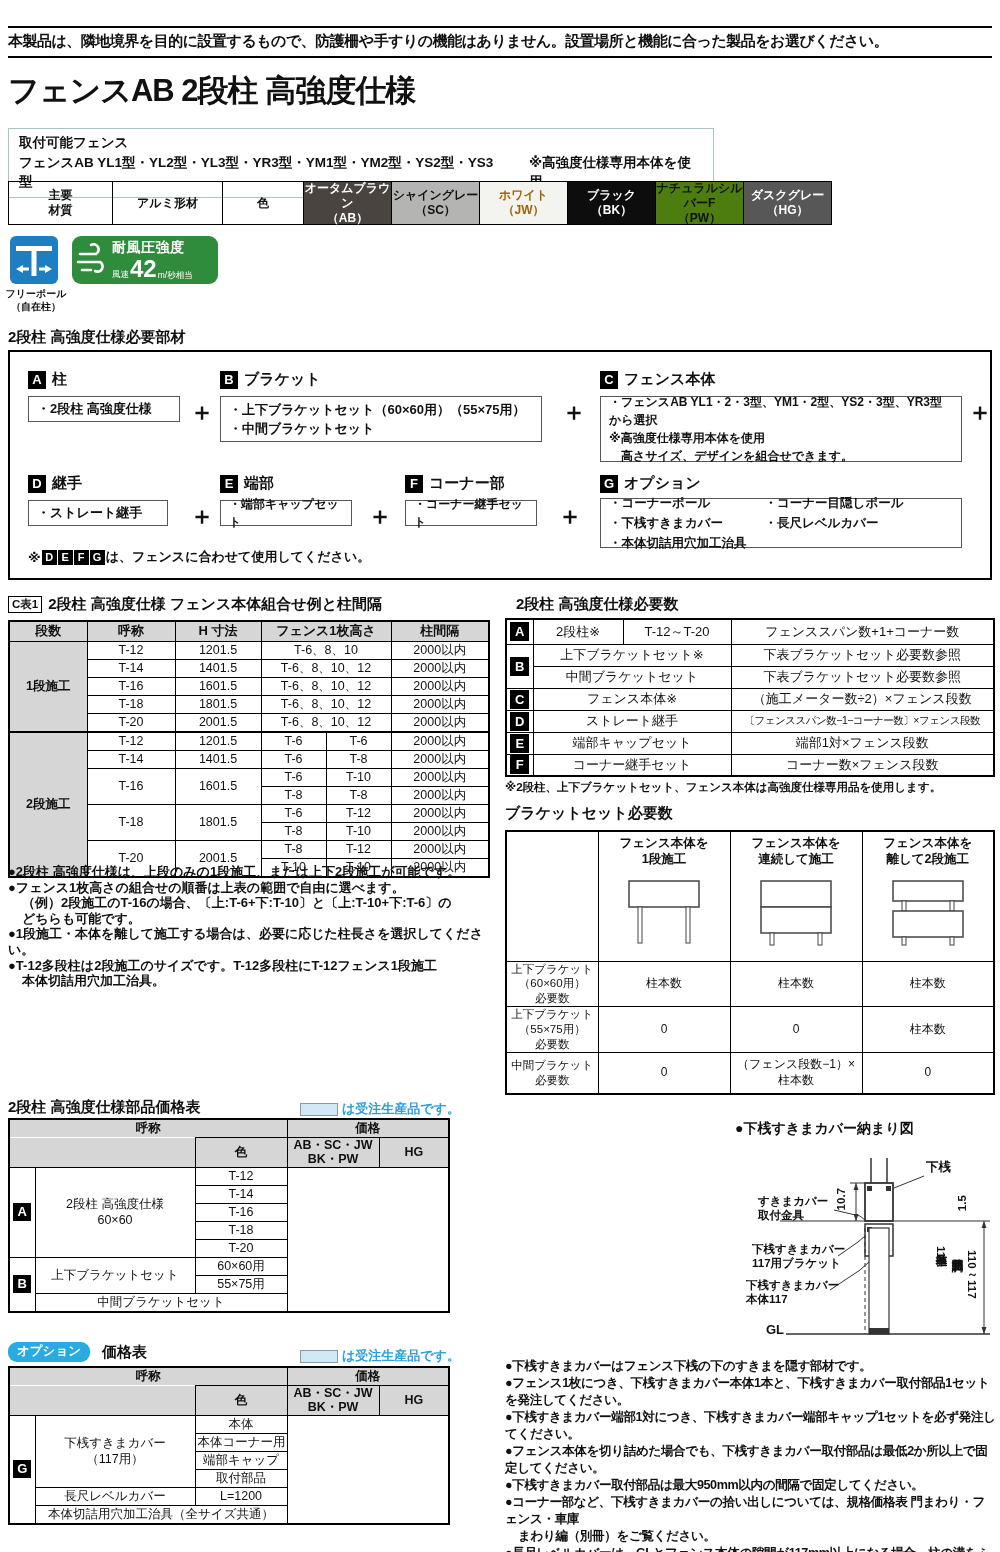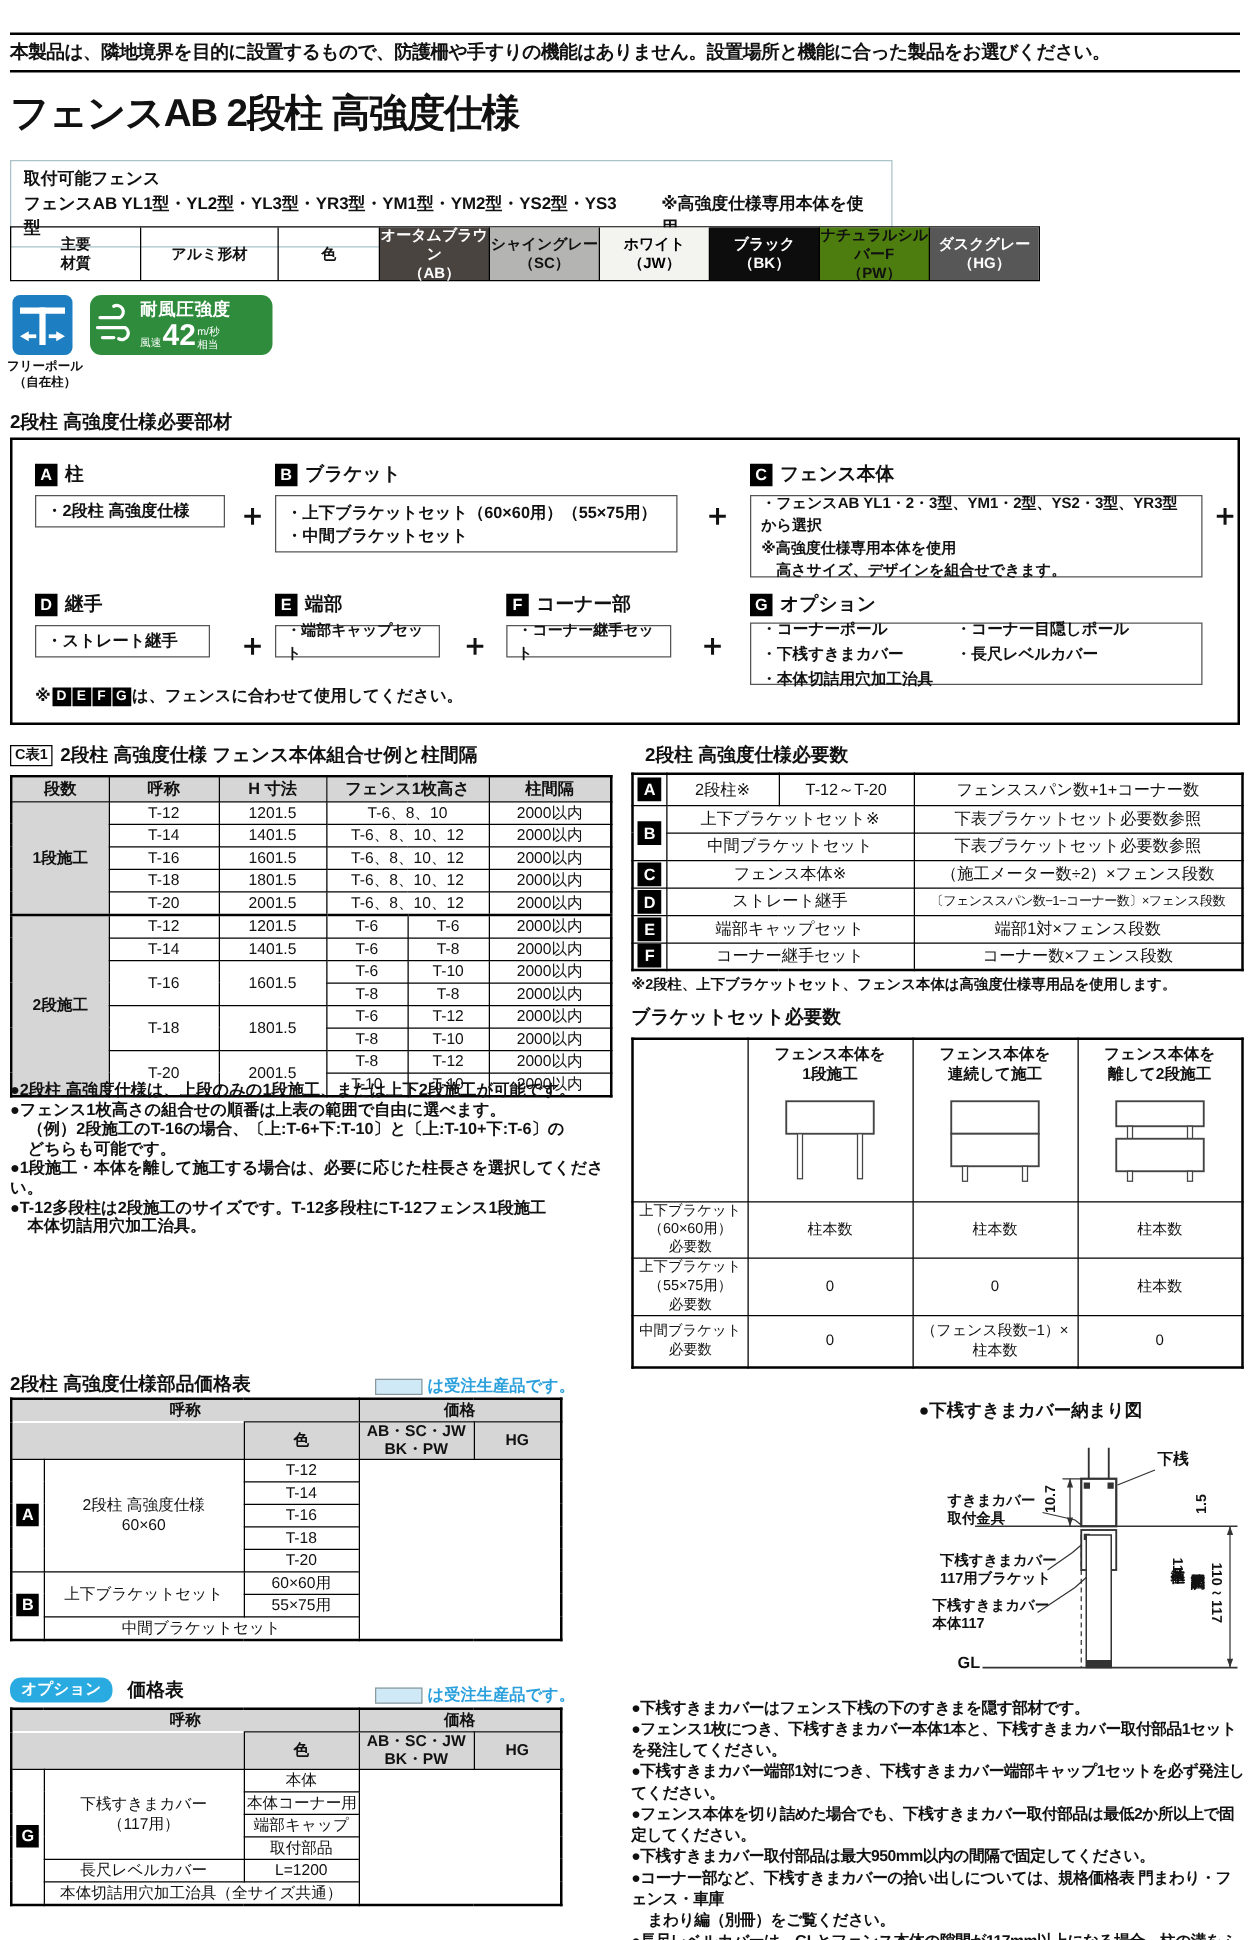--- a/index.html
+++ b/index.html
@@ -31,21 +31,21 @@
   .freepole { position:absolute; left:10px; top:236px; width:48px; height:48px; border-radius:6px; }
   .freepole-cap { position:absolute; left:0px; top:288px; width:72px; text-align:center;
     font-size:10px; font-weight:bold; line-height:1.25; }
   .windbadge { position:absolute; left:72px; top:236px; width:146px; height:48px; border-radius:9px;
     color:#fff; display:flex; align-items:center; padding:2px 6px 2px 4px; }
   .wind-text { display:flex; flex-direction:column; align-items:flex-start; margin-left:2px; }
   .wind-title { font-size:14px; font-weight:bold; letter-spacing:0.5px; }
   .wind-row { display:flex; align-items:flex-end; line-height:1; }
   .wind-pre { font-size:8.5px; margin-bottom:3px; }
   .wind-val { font-size:24px; font-weight:900; margin:0 1px; }
-  .wind-unitcol { display:flex; flex-direction:column; font-size:8.5px; line-height:1.1; margin-bottom:1px; }
+  .wind-unitcol { display:flex; flex-direction:row; font-size:8.5px; line-height:1.1; margin-bottom:1px; }
 
   
   .parts-head { position:absolute; left:8px; top:328px; font-size:15px; font-weight:bold; }
   .parts-box { position:absolute; left:8px; top:350px; width:984px; height:230px; border:2px solid #000; }
   .pgroup-title { position:absolute; font-size:15px; font-weight:bold; display:flex; align-items:center; gap:6px; }
   .bdg { display:inline-block; width:18px; height:18px; background:#000; color:#fff; font-weight:bold;
     text-align:center; line-height:18px; font-size:13px; flex:none; }
   .pbox { position:absolute; border:1px solid #555; background:#fff; font-size:13px; font-weight:bold;
     padding:3px 8px; line-height:1.5; display:flex; flex-direction:column; justify-content:center; }
   .plus { position:absolute; font-size:24px; font-weight:bold; }
@@ -142,21 +142,21 @@
     <div class="cell m-material">アルミ形材</div>
     <div class="cell m-color">色</div>
     <div class="cell m-swatch" style="background-color: rgb(74, 68, 64); color: rgb(255, 255, 255);">
       <span>オータムブラウン</span>
       <span>（AB）</span>
     </div>
     <div class="cell m-swatch" style="background-color: rgb(180, 180, 178); color: rgb(17, 17, 17);">
       <span>シャイングレー</span>
       <span>（SC）</span>
     </div>
-    <div class="cell m-swatch" style="background-color: rgb(243, 243, 239); color: #000000;">
+    <div class="cell m-swatch" style="background-color: rgb(243, 243, 239); color: #a16207;">
       <span>ホワイト</span>
       <span>（JW）</span>
     </div>
     <div class="cell m-swatch" style="background-color: rgb(13, 13, 13); color: rgb(255, 255, 255);">
       <span>ブラック</span>
       <span>（BK）</span>
     </div>
     <div class="cell m-swatch" style="background-color: #4d7c0f; color: rgb(17, 17, 17);">
       <span>ナチュラルシルバーF</span>
       <span>（PW）</span>

